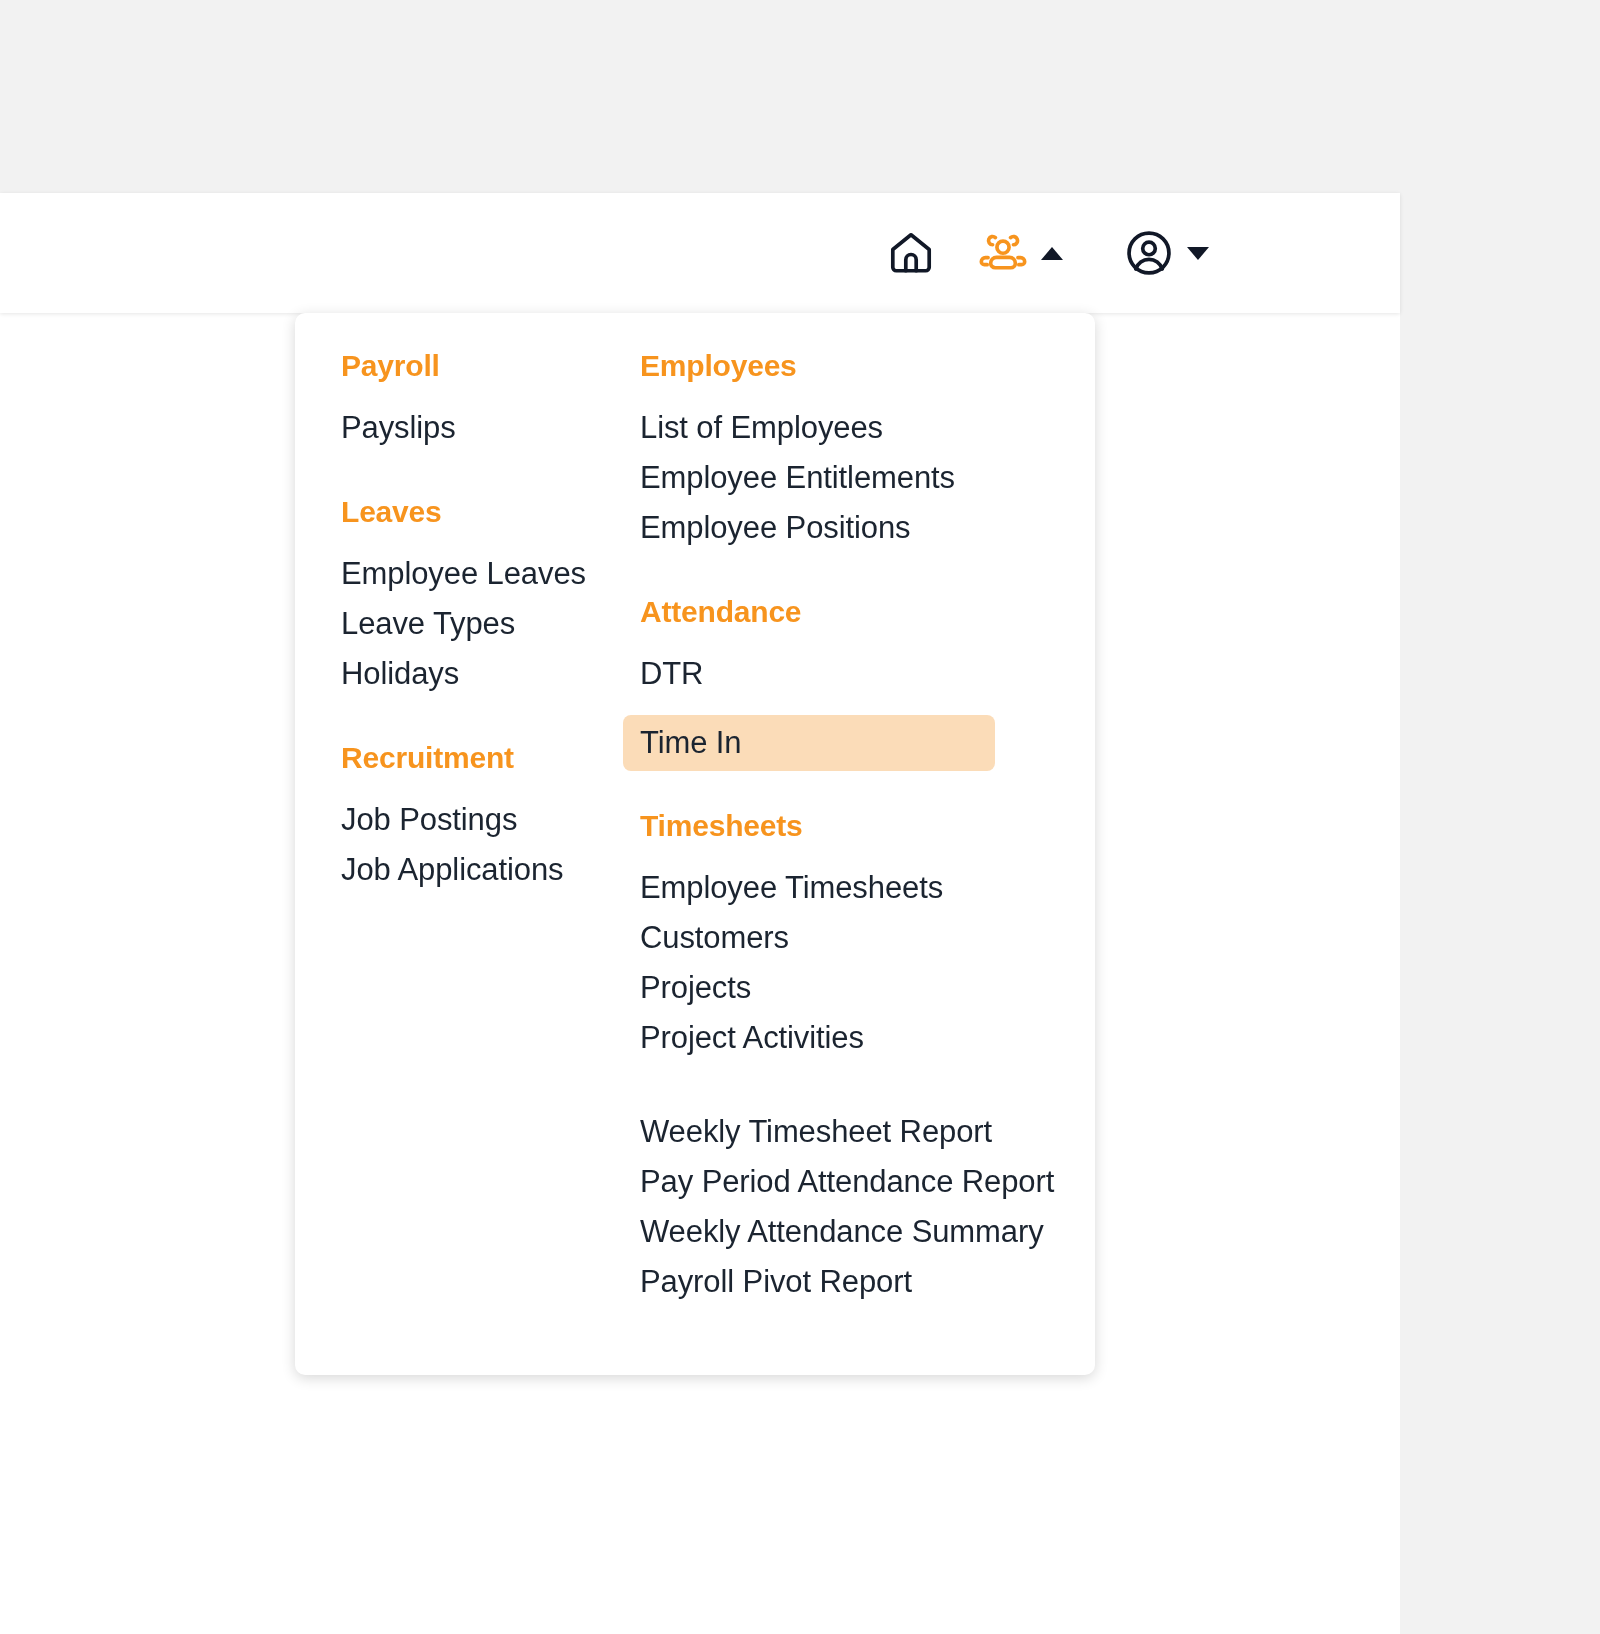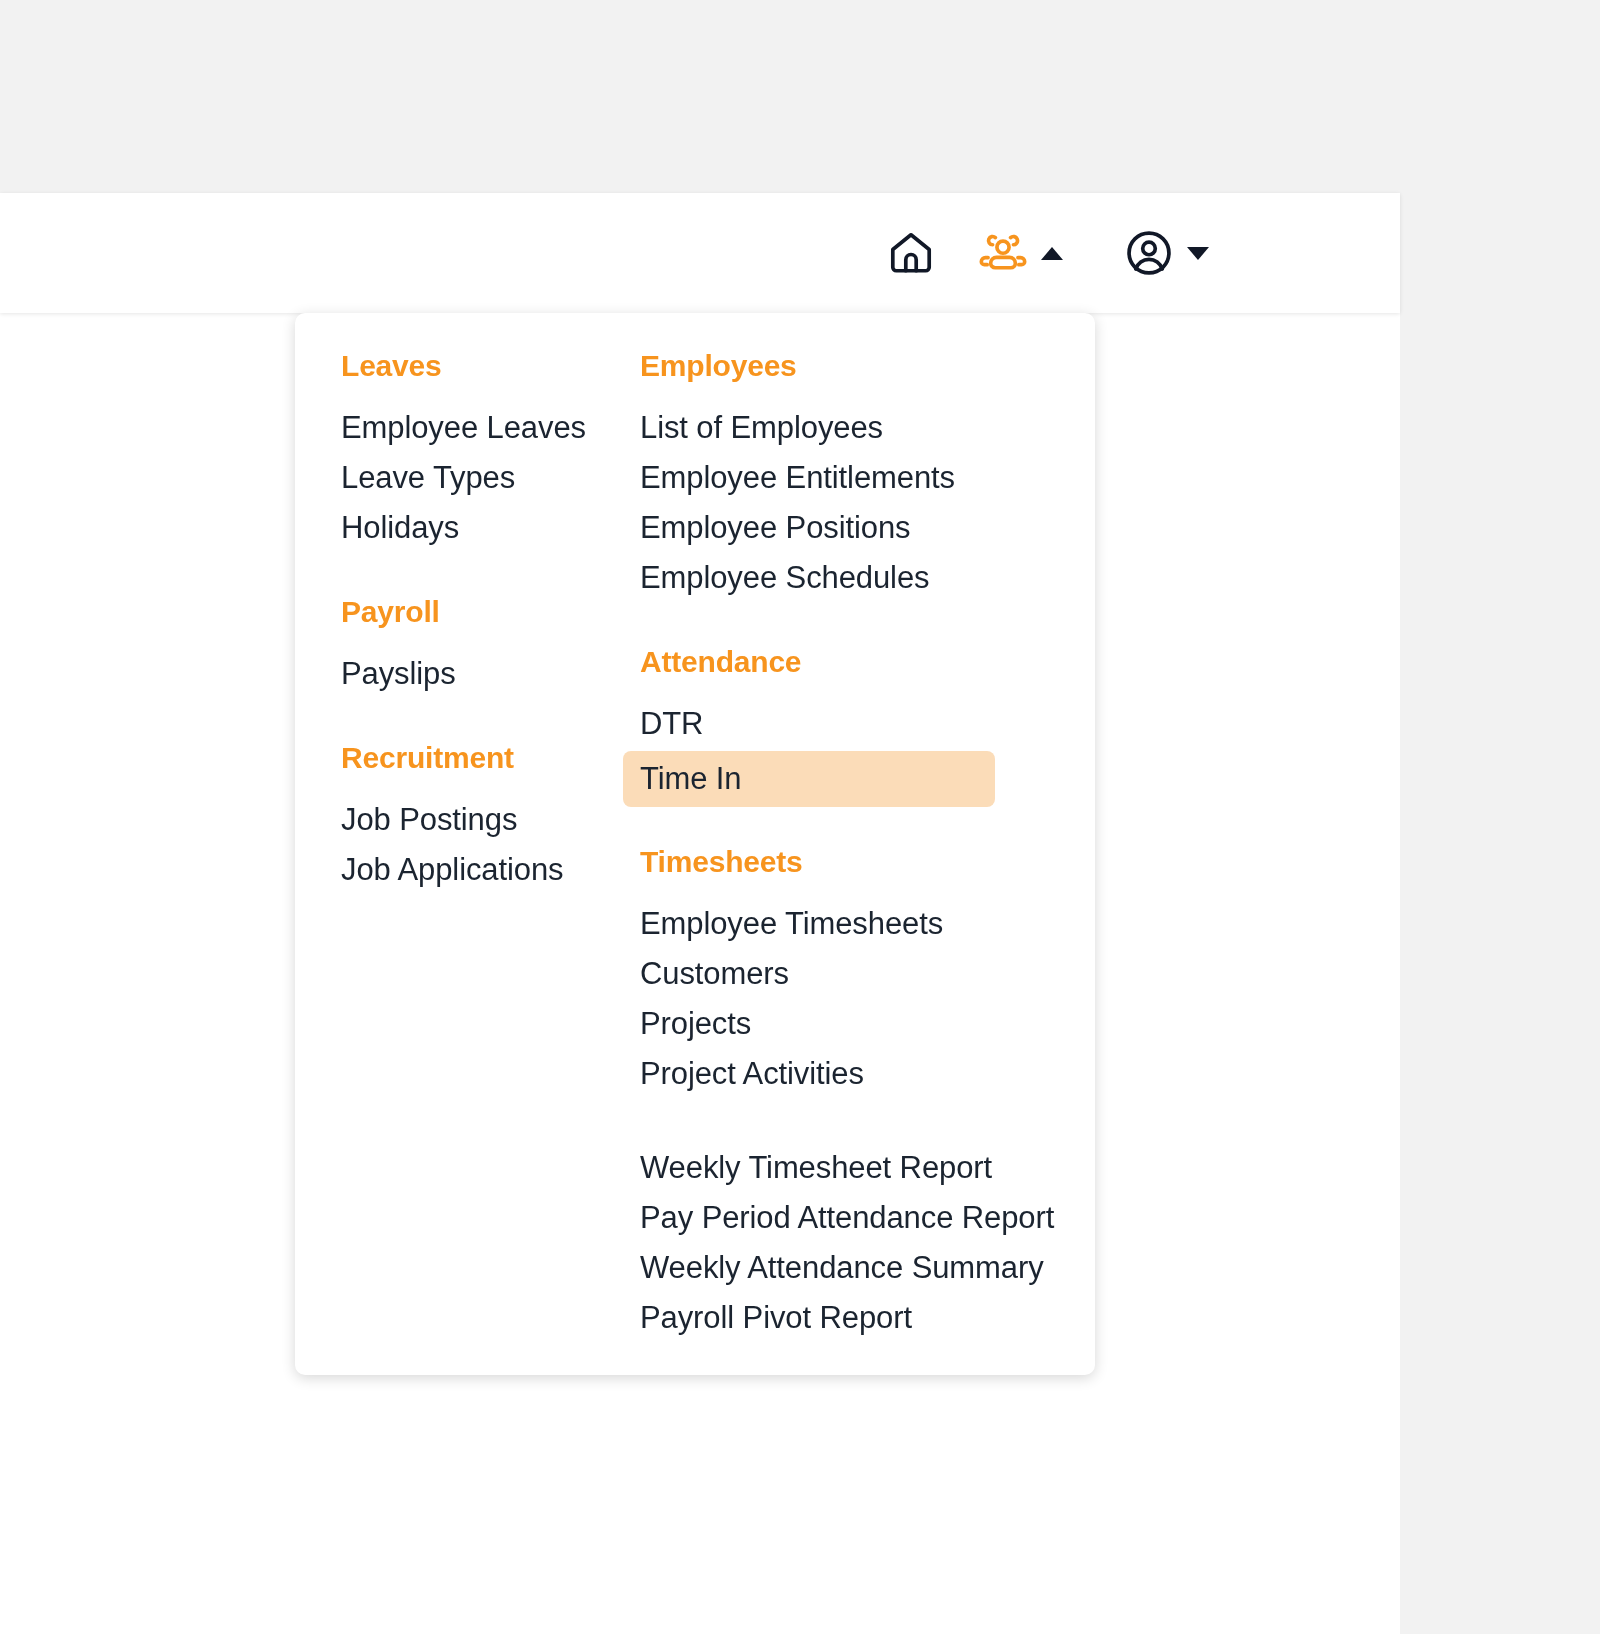--- a/index.html
+++ b/index.html
@@ -122,21 +122,21 @@
     border-radius: 8px;
     padding: 0;
   }
   .menu-item.active {
     background: #FBDCB8;
     margin-left: -17px;
     padding-left: 17px;
     width: 355px;
     height: 56px;
     line-height: 56px;
-    margin-top: 2px;
+    margin-top: 16px;
     margin-bottom: -4px;
   }
 </style>
 </head>
 <body>
 
 <div id="app-root">
 
   <div id="top-bar">
     <div id="top-bar-actions">
@@ -174,42 +174,41 @@
       <div class="icon-btn" id="profile-caret">
         <span class="caret-down"></span>
       </div>
 
     </div>
   </div>
 
   <div id="mega-menu">
     <div class="menu-col" id="menu-col-left">
         <div class="group">
+          <div class="group-heading">Payroll</div>
+          <div class="menu-item">Payslips</div>
+        </div>
+        <div class="group">
           <div class="group-heading">Leaves</div>
           <div class="menu-item">Employee Leaves</div>
           <div class="menu-item">Leave Types</div>
           <div class="menu-item">Holidays</div>
         </div>
         <div class="group">
-          <div class="group-heading">Payroll</div>
-          <div class="menu-item">Payslips</div>
-        </div>
-        <div class="group">
           <div class="group-heading">Recruitment</div>
           <div class="menu-item">Job Postings</div>
           <div class="menu-item">Job Applications</div>
         </div>
       </div>
     <div class="menu-col" id="menu-col-right">
         <div class="group">
           <div class="group-heading">Employees</div>
           <div class="menu-item">List of Employees</div>
           <div class="menu-item">Employee Entitlements</div>
           <div class="menu-item">Employee Positions</div>
-          <div class="menu-item">Employee Schedules</div>
         </div>
         <div class="group">
           <div class="group-heading">Attendance</div>
           <div class="menu-item">DTR</div>
           <div class="menu-item active">Time In</div>
         </div>
         <div class="group">
           <div class="group-heading">Timesheets</div>
           <div class="menu-item">Employee Timesheets</div>
           <div class="menu-item">Customers</div>

